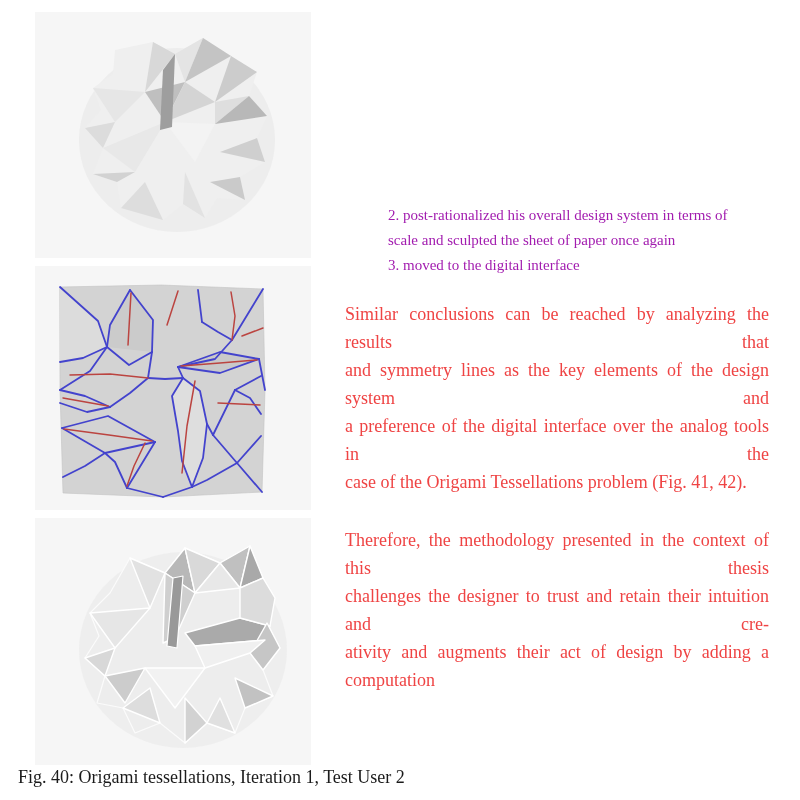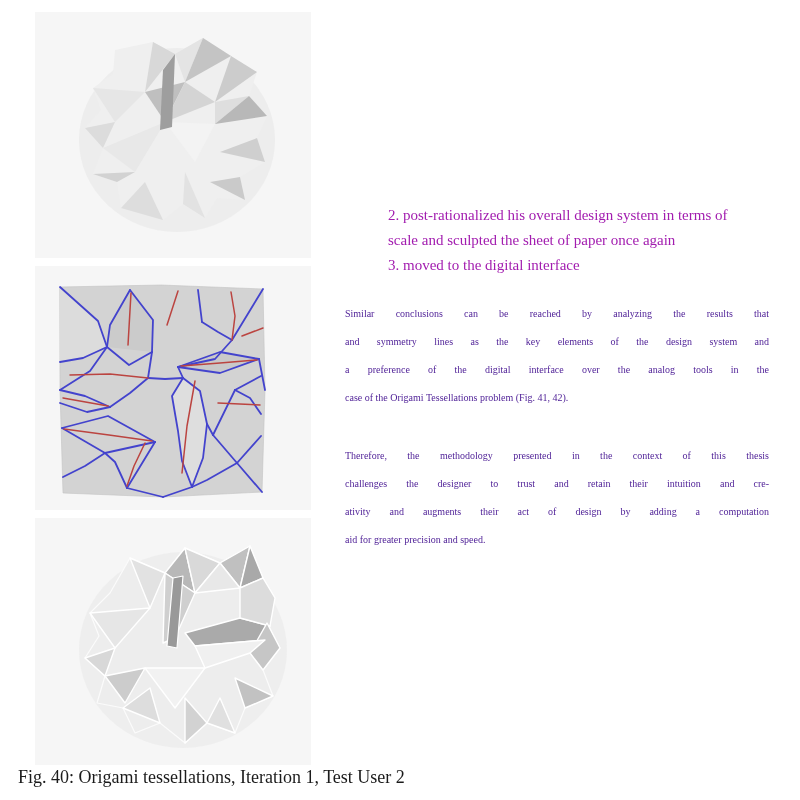--- a/index.html
+++ b/index.html
@@ -22,21 +22,21 @@
     position:absolute;left:18px;top:767px;
     font-size:18px;color:#1b1b1b;white-space:nowrap;
   }
 
   
   .text-col{position:absolute;left:345px;top:203px;width:424px;}
   .num-list{margin:0;padding:0;}
   .li-line{margin-left:43px;font-size:15px;line-height:25px;color:#a21caf;}
   .li-line.wrap{}
   .paras{margin-top:22px;}
-  .para{margin:0 0 30px 0;font-size:10px;line-height:28px;color:#4c1d95;}
+  .para{margin:0 0 30px 0;font-size:18px;line-height:28px;color:#ef4444;}
   .p-line{width:100%;}
   .p-line.just{text-align:justify;text-align-last:justify;}
 </style>
 </head>
 <body>
 
 <div class="page">
 
   <div class="fig-col">
     <div class="panel p1">
@@ -159,18 +159,17 @@
         <div class="para">
           <div class="p-line just">Similar conclusions can be reached by analyzing the results that</div>
           <div class="p-line just">and symmetry lines as the key elements of the design system and</div>
           <div class="p-line just">a preference of the digital interface over the analog tools in the</div>
           <div class="p-line">case of the Origami Tessellations problem (Fig. 41, 42).</div>
         </div>
         <div class="para">
           <div class="p-line just">Therefore, the methodology presented in the context of this thesis</div>
           <div class="p-line just">challenges the designer to trust and retain their intuition and cre-</div>
           <div class="p-line just">ativity and augments their act of design by adding a computation</div>
-          <div class="p-line">aid for greater precision and speed.</div>
         </div>
       </div>
   </div>
 
 </div>
 
 </body></html>

